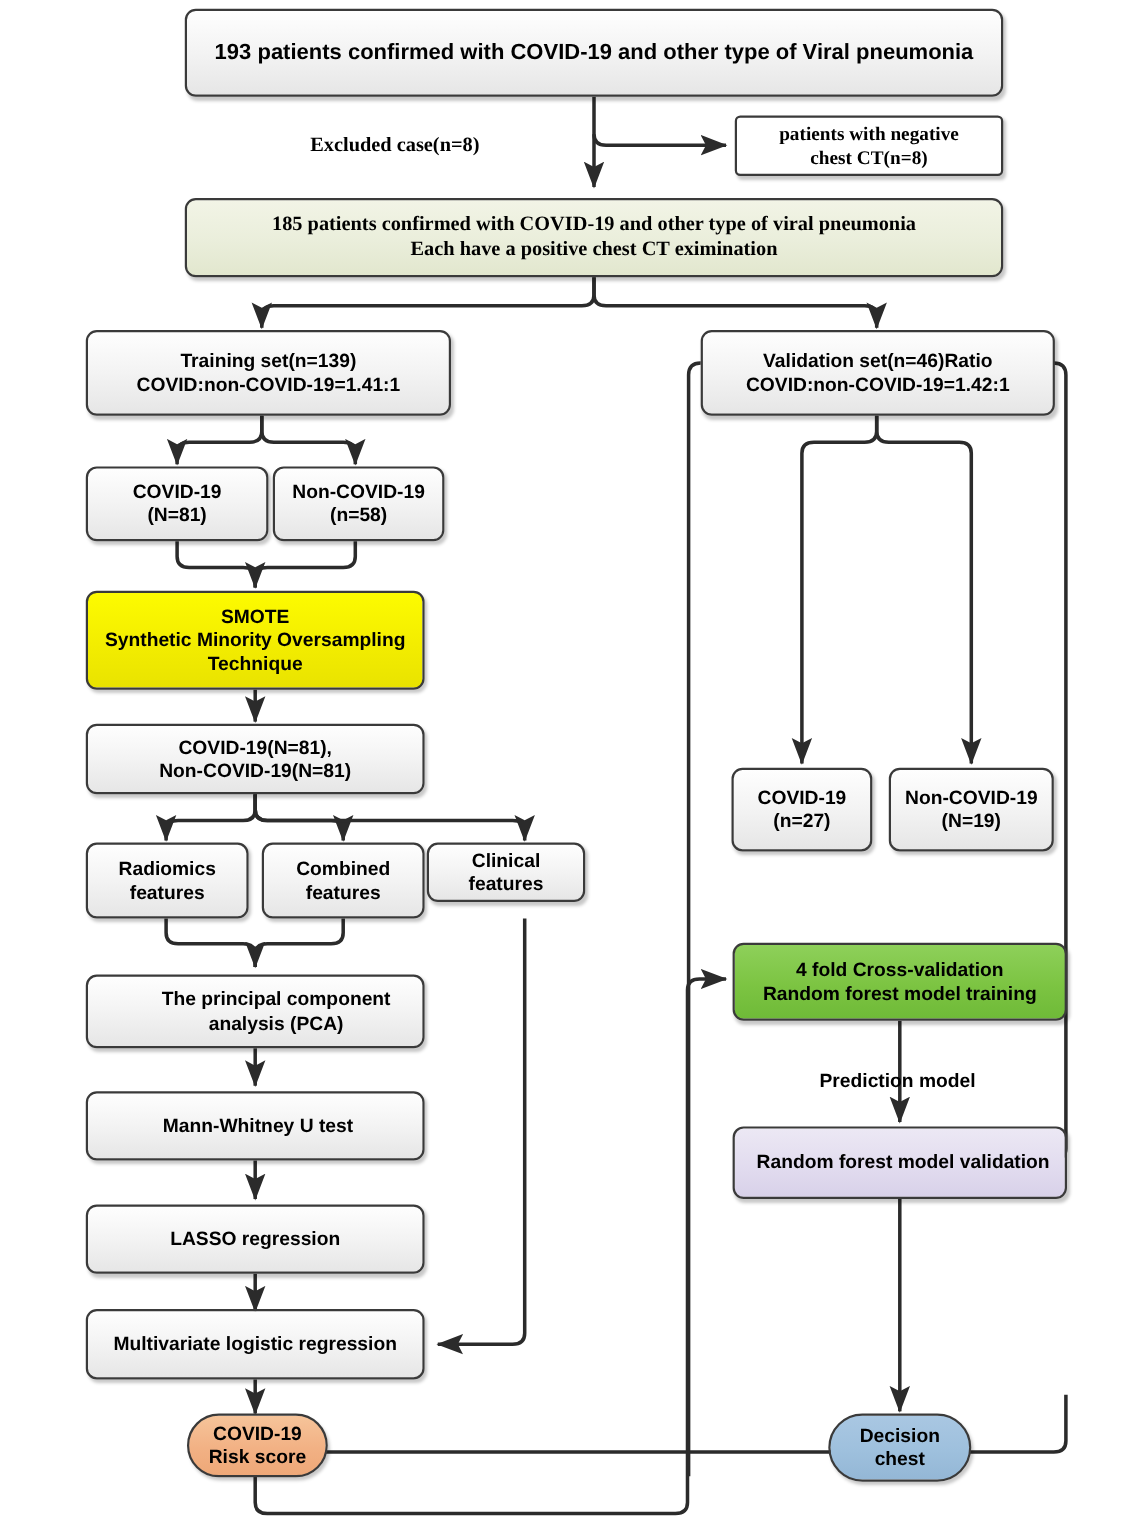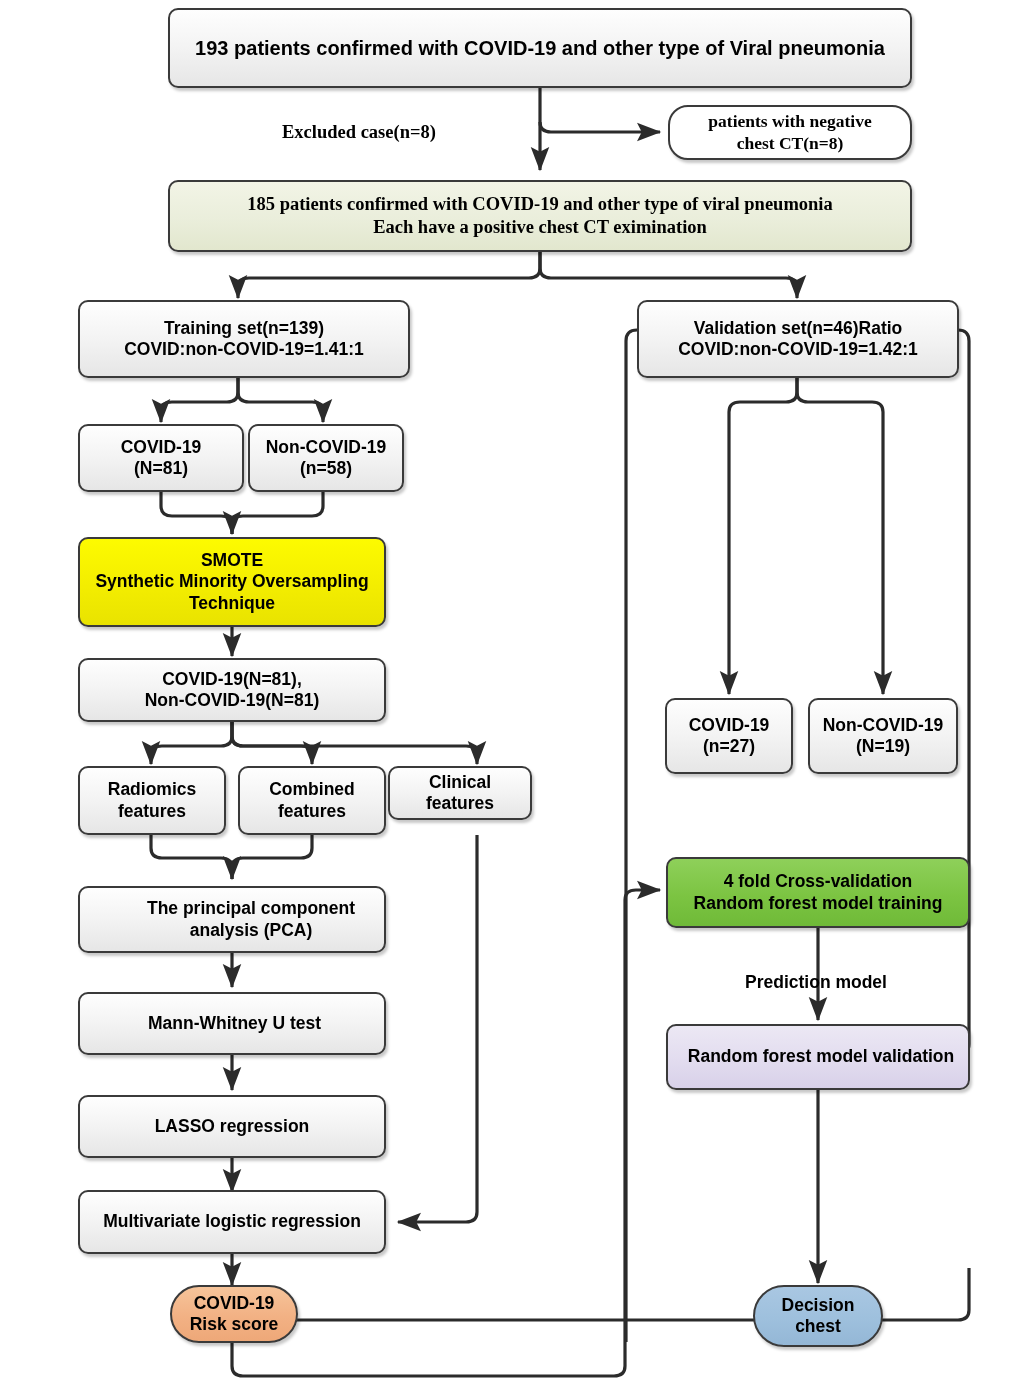--- a/index.html
+++ b/index.html
@@ -117,21 +117,21 @@
       <path d="M969,1268 L969,1310 Q969,1320 958,1320 L266,1320" marker-end="url(#arrow)"></path>
 
       <path d="M232,1332 L232,1366 Q232,1376 243,1376 L614,1376 Q625,1376 625,1366 L625,900 Q625,890 636,890 L660,890" marker-end="url(#arrow)"></path>
     </g>
   </svg>
 
   <div class="node grey fs22" style="left:168px; top:8px; width:744px; height:80px;">
     <span class="txt">193 patients confirmed with COVID-19 and other type of Viral pneumonia</span>
   </div>
 
-  <div class="node plain fs18" style="left:668px; top:105px; width:244px; height:55px; border-width:2.5px; border-radius:20px;">
+  <div class="node plain fs18" style="left:668px; top:105px; width:244px; height:55px; border-width:2.5px; border-radius:5px;">
     <span class="txt">
       <span>patients with negative</span><br>
       <span>chest CT(n=8)</span>
     </span>
   </div>
 
   <div class="label fs19" style="left:282px; top:122px;">Excluded case(n=8)</div>
 
   <div class="node olive fs19" style="left:168px; top:180px; width:744px; height:72px;">
     <span class="txt">

